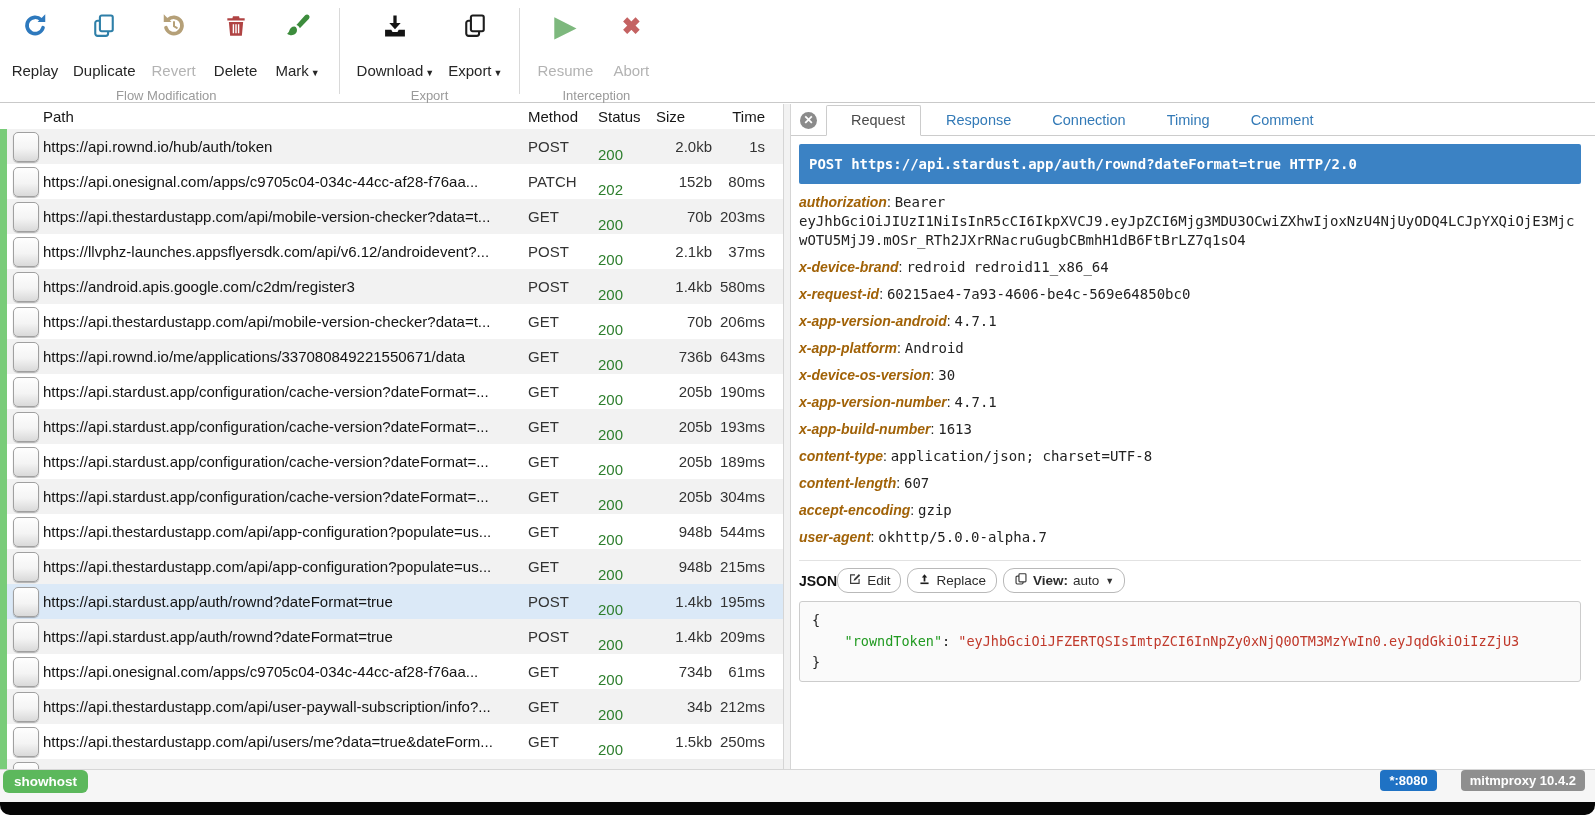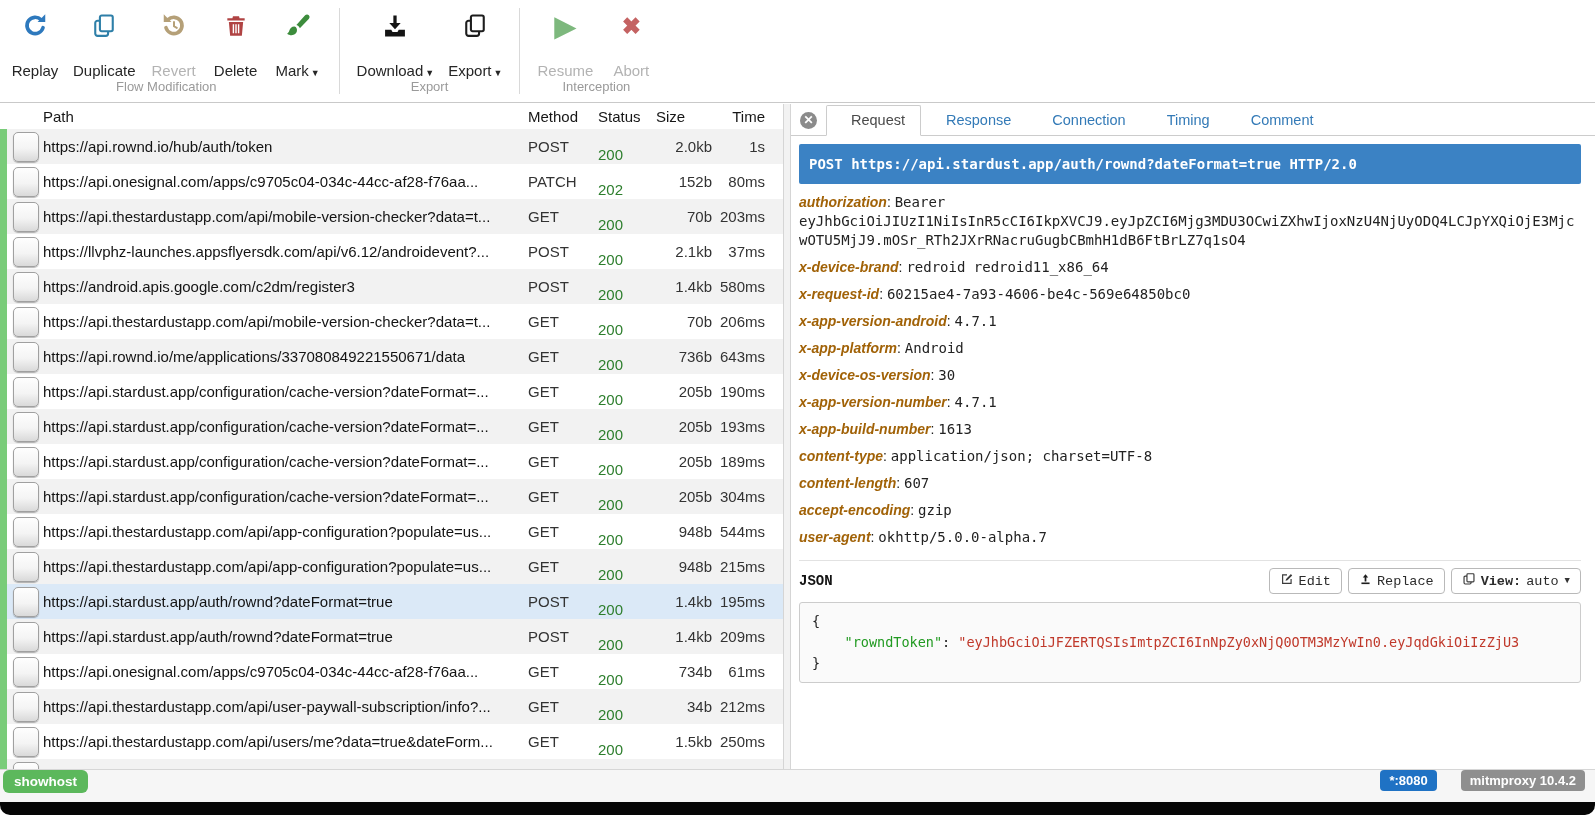--- a/index.html
+++ b/index.html
@@ -4,21 +4,21 @@
 <style>
   * { margin:0; padding:0; box-sizing:border-box; }
   html,body { background:#fff; }
   body { font-family:"Liberation Sans", sans-serif; color:#1a1a1a; }
   #page { position:relative; width:1595px; height:815px; background:#fff; overflow:hidden; }
 
   
   #toolbar { position:absolute; top:0; left:0; right:0; height:103px; background:#fff; border-bottom:1px solid #c9c9c9; display:flex; align-items:stretch; padding-left:4px; }
   .tb-group { display:flex; flex-direction:column; justify-content:flex-start; padding-top:8px; }
   .tb-buttons { display:flex; align-items:flex-start; }
-  .tb-caption { text-align:center; color:#9a9a9a; font-size:13px; }
+  .tb-caption { text-align:center; color:#9a9a9a; font-size:13px; margin-top:9px; }
   .toolbar-btn { display:flex; flex-direction:column; align-items:center; min-width:62px; padding:0 7px; cursor:pointer; }
   .tb-ico { height:36px; display:flex; align-items:center; justify-content:center; }
   .tb-label { font-size:15px; color:#262626; margin-top:18px; white-space:nowrap; }
   .toolbar-btn.disabled .tb-label { color:#b3b3b3; }
   .toolbar-btn .caret { display:none; font-size:9px; margin-left:2px; color:#262626; }
   .toolbar-btn.caret .caret { display:inline; }
   .tb-sep { width:1px; background:#d9d9d9; margin:8px 10px 8px 10px; }
 
   
   #flow-panel { position:absolute; top:104px; left:0; width:783px; bottom:46px; overflow:hidden; background:#fff; }
@@ -53,24 +53,24 @@
   .tab { font-size:14.5px; color:var(--accent-blue,#337ab7); padding:6px 15px 7px 24px; margin-bottom:-1px; cursor:pointer; border:1px solid transparent; }
   .tab.active { color:#4a4a4a; background:#fff; border:1px solid #ccc; border-bottom-color:#fff; border-radius:2px 2px 0 0; }
   #detail-content { padding:8px 14px 0 8px; }
   #request-line { background:var(--request-line-bg,#3b82c4); color:#fff; font-family:"DejaVu Sans Mono", monospace; font-size:14px; font-weight:bold; padding:12px 10px; border-radius:2px; white-space:nowrap; overflow:hidden; cursor:text; }
   #headers-list { margin-top:9px; }
   .hdr { font-size:14px; line-height:19px; margin:8px 0; overflow-wrap:break-word; word-wrap:break-word; }
   .hdr-name { font-weight:bold; color:#a16207; cursor:text;font-style:italic; }
   .hdr-sep { color:#1d1d1d; }
   .hdr-value { font-family:"DejaVu Sans Mono", monospace; color:#222; cursor:text; }
   #body-section { border-top:1px solid #e2e2e2; margin-top:13px; padding-top:7px; }
-  #body-head { display:flex; align-items:center; justify-content:space-between; margin-bottom:8px;font-family:Liberation Mono, monospace; }
+  #body-head { display:flex; align-items:center; margin-bottom:8px; }
   #body-format { font-size:14px; font-weight:bold; color:#111; }
   #body-buttons { display:flex; gap:6px; }
-  .btn { display:inline-flex; align-items:center; gap:5px; border:1px solid #b9b9b9; border-radius:4px; background:#fff; padding:3px 10px; font-size:13.5px; color:#2c2c2c; cursor:pointer; white-space:nowrap; }
+  .btn { display:inline-flex; align-items:center; gap:5px; border:1px solid #b9b9b9; border-radius:11px; background:#fff; padding:3px 10px; font-size:13.5px; color:#2c2c2c; cursor:pointer; white-space:nowrap; }
   .btn .bold { font-weight:bold; }
   .btn .caret-down { font-size:9px; color:#333; margin-left:1px; }
   #code-box { border:1px solid #ccc; border-radius:3px; background:#fafafa; padding:8px 12px; font-family:"DejaVu Sans Mono", monospace; font-size:13.5px; line-height:21px; color:#222; overflow:hidden; cursor:text; }
   .code-line { white-space:pre; overflow:hidden; }
   .json-key { color:var(--json-key-green,#219a21); }
   .json-value { color:var(--json-value-red,#c0392b); }
 
   
   #statusbar { position:absolute; left:0; right:0; bottom:13px; height:33px; background:#f6f6f6; border-top:1px solid #d6d6d6; display:flex; align-items:flex-start; }
   #showhost-badge { margin-left:3px; background:var(--showhost-green,#5cb85c); color:#fff; font-size:13.5px; font-weight:bold; padding:4px 11px; border-radius:6px; }

